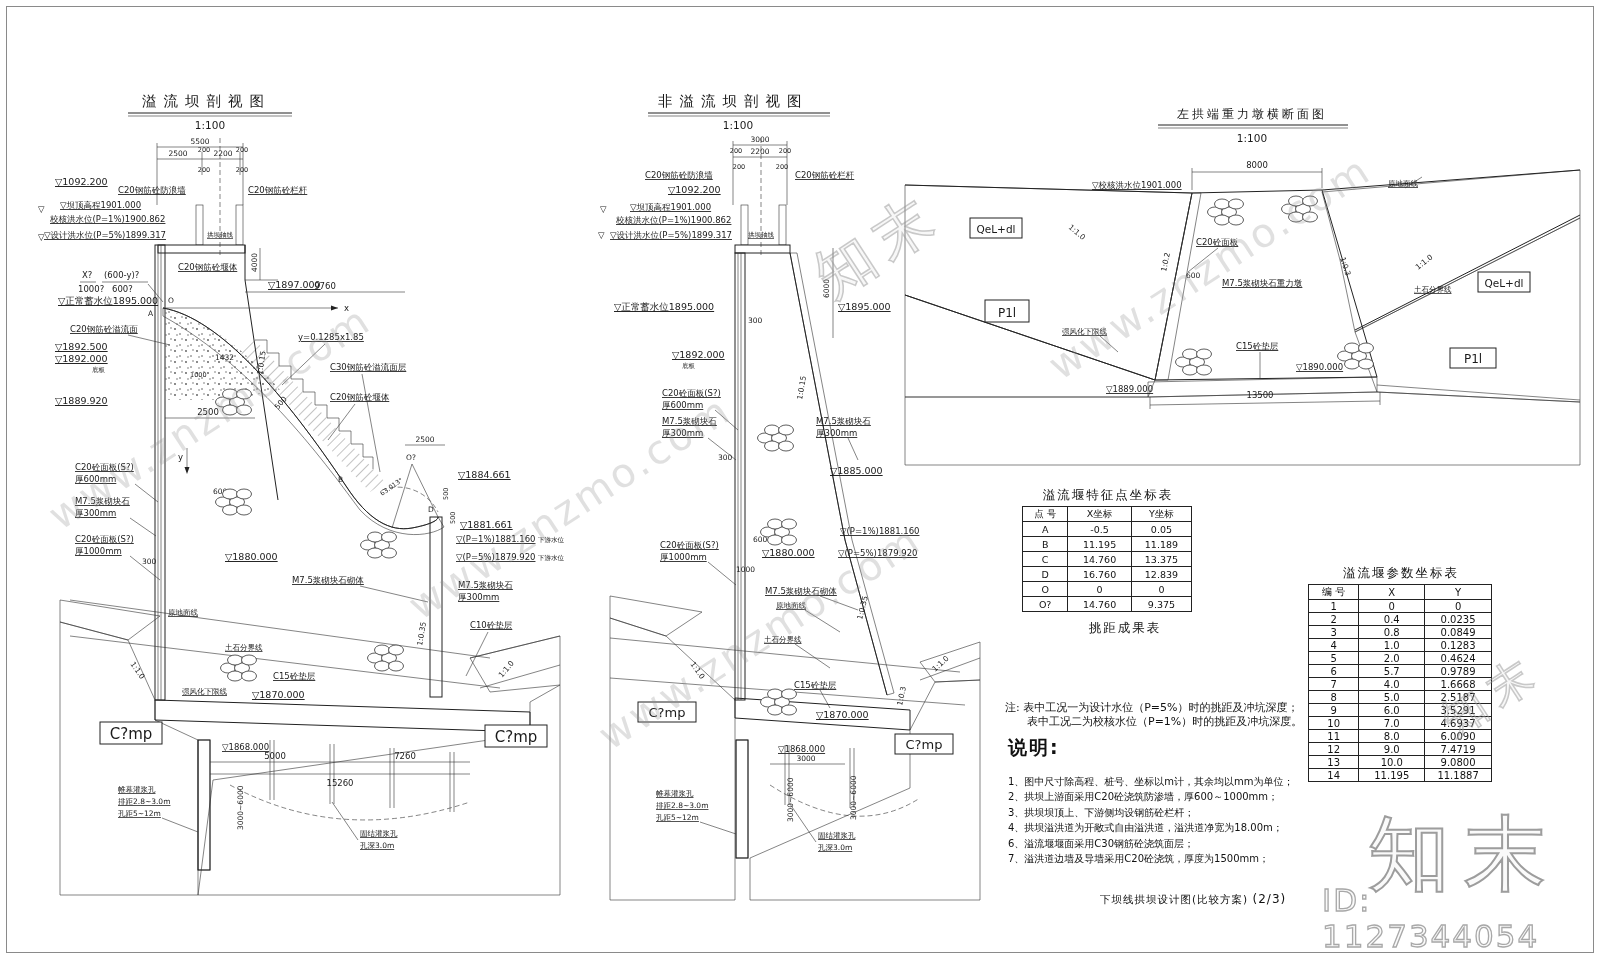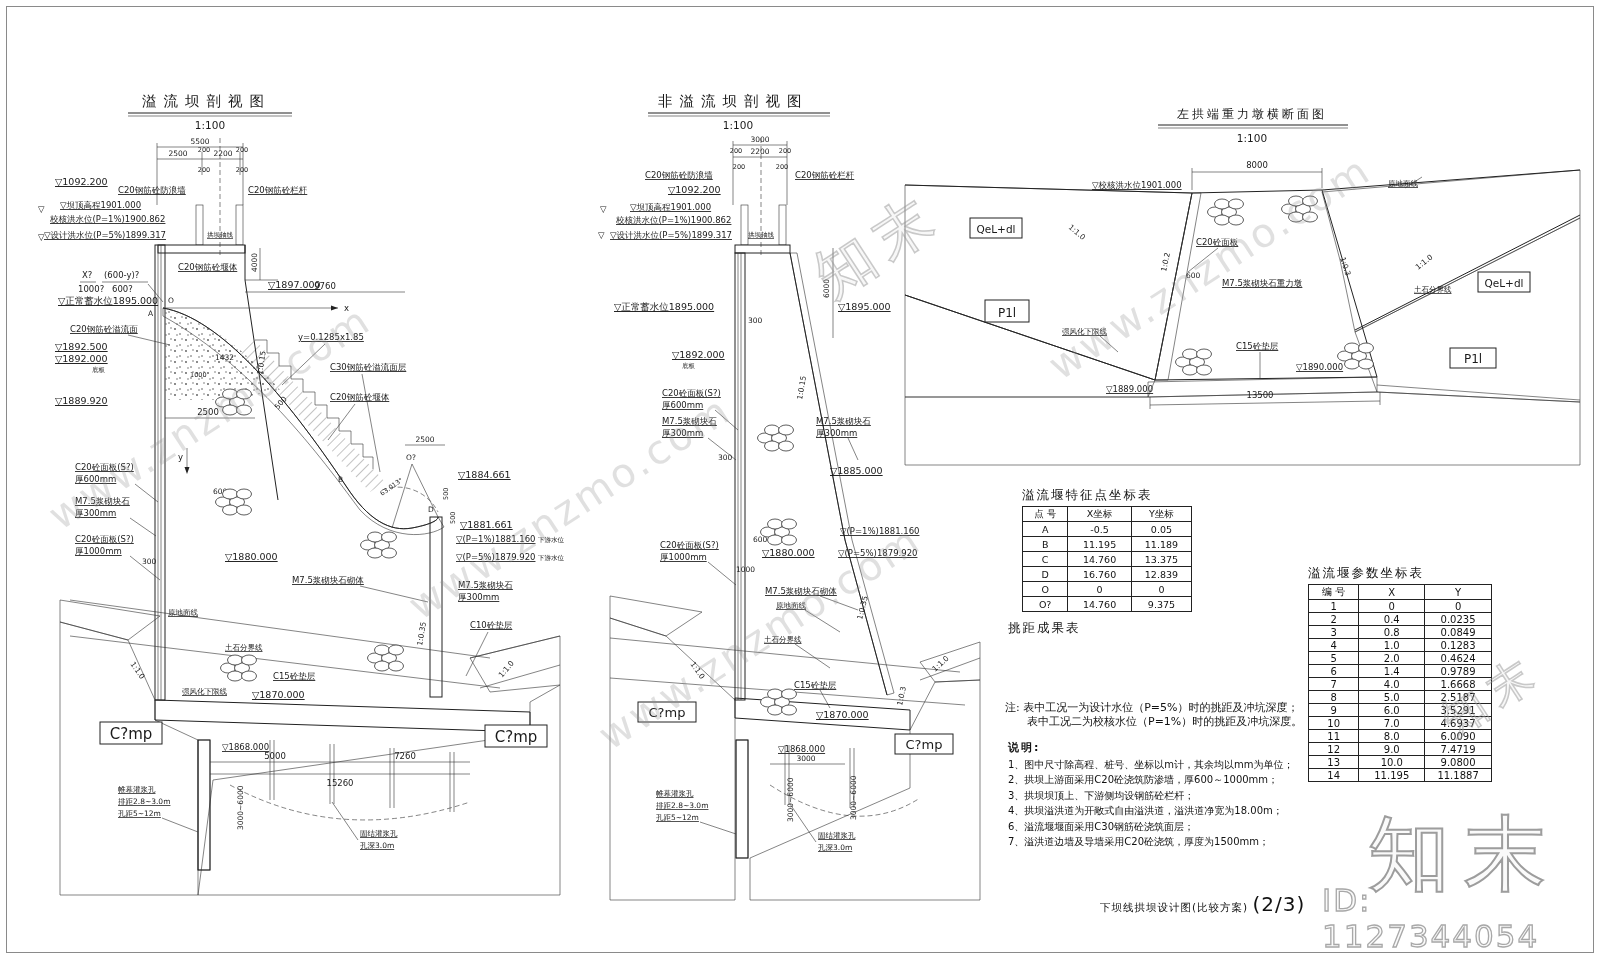--- a/index.html
+++ b/index.html
@@ -11,29 +11,29 @@
   .t6{font-size:6.5px}.t7{font-size:7.5px}.t8{font-size:8.5px}.t9{font-size:9.5px}
   .t10{font-size:10.5px}.t12{font-size:12px}.t13{font-size:13px}.t15{font-size:15px}
   .ttl{font-size:14.5px;letter-spacing:7px}
   .u{text-decoration:underline}
   .m{text-anchor:middle}
   .ln{stroke:#222;stroke-width:1;fill:none}
   .lt{stroke:#333;stroke-width:.6;fill:none}
   .ld{stroke-dasharray:5 3}
   .rp{fill:#fff;stroke:#333;stroke-width:.8}
   .whitebox{fill:#fff;stroke:#222;stroke-width:1}
-  .tbl-title{font-size:12.5px;letter-spacing:2px;text-align:left;margin-bottom:2px;white-space:nowrap}
+  .tbl-title{font-size:12.5px;letter-spacing:2px;text-align:center;margin-bottom:2px;white-space:nowrap}
   table.ctbl{border-collapse:collapse;background:#fff}
   table.ctbl td{border:1px solid #222;text-align:center;font-size:9.5px;height:14px;padding:0 2px}
   table.ctbl.small td{font-size:10px;height:12px}
   .tnote{font-size:11px;line-height:14px;white-space:nowrap}
   .notes{width:348px;font-size:10px;line-height:15.5px}
-  .notes .h{font-size:11px;font-weight:bold;letter-spacing:2px;margin-bottom:1px}
+  .notes .h{font-size:19px;font-weight:bold;letter-spacing:2px;margin-bottom:18px}
   .footer{font-size:10.5px;letter-spacing:1px;white-space:nowrap}
-  .footer .big{font-size:20px}
+  .footer .big{font-size:12px}
   .wm{position:absolute;color:rgba(145,145,145,.28);font-size:40px;letter-spacing:3px;
       transform:rotate(-33deg);transform-origin:left top;white-space:nowrap;pointer-events:none}
   .wmzh{position:absolute;color:rgba(0,0,0,0.03);-webkit-text-stroke:1.5px rgba(150,150,150,.5);
       font-size:58px;letter-spacing:10px;transform:rotate(-33deg);transform-origin:left top;white-space:nowrap;pointer-events:none}
   .logo{position:absolute;font-size:82px;letter-spacing:14px;color:rgba(0,0,0,0.02);
       -webkit-text-stroke:2px #9d9d9d;pointer-events:none}
   .idtxt{position:absolute;font-size:31px;letter-spacing:2px;color:rgba(0,0,0,0.02);
       -webkit-text-stroke:1.3px #a8a8a8;pointer-events:none}
 </style>
 </head>
@@ -577,21 +577,21 @@
           <td>1.0</td>
           <td>0.1283</td>
         </tr>
     <tr>
           <td>5</td>
           <td>2.0</td>
           <td>0.4624</td>
         </tr>
     <tr>
           <td>6</td>
-          <td>1.4</td>
+          <td>5.7</td>
           <td>0.9789</td>
         </tr>
     <tr>
           <td>7</td>
           <td>4.0</td>
           <td>1.6668</td>
         </tr>
     <tr>
           <td>8</td>
           <td>5.0</td>

